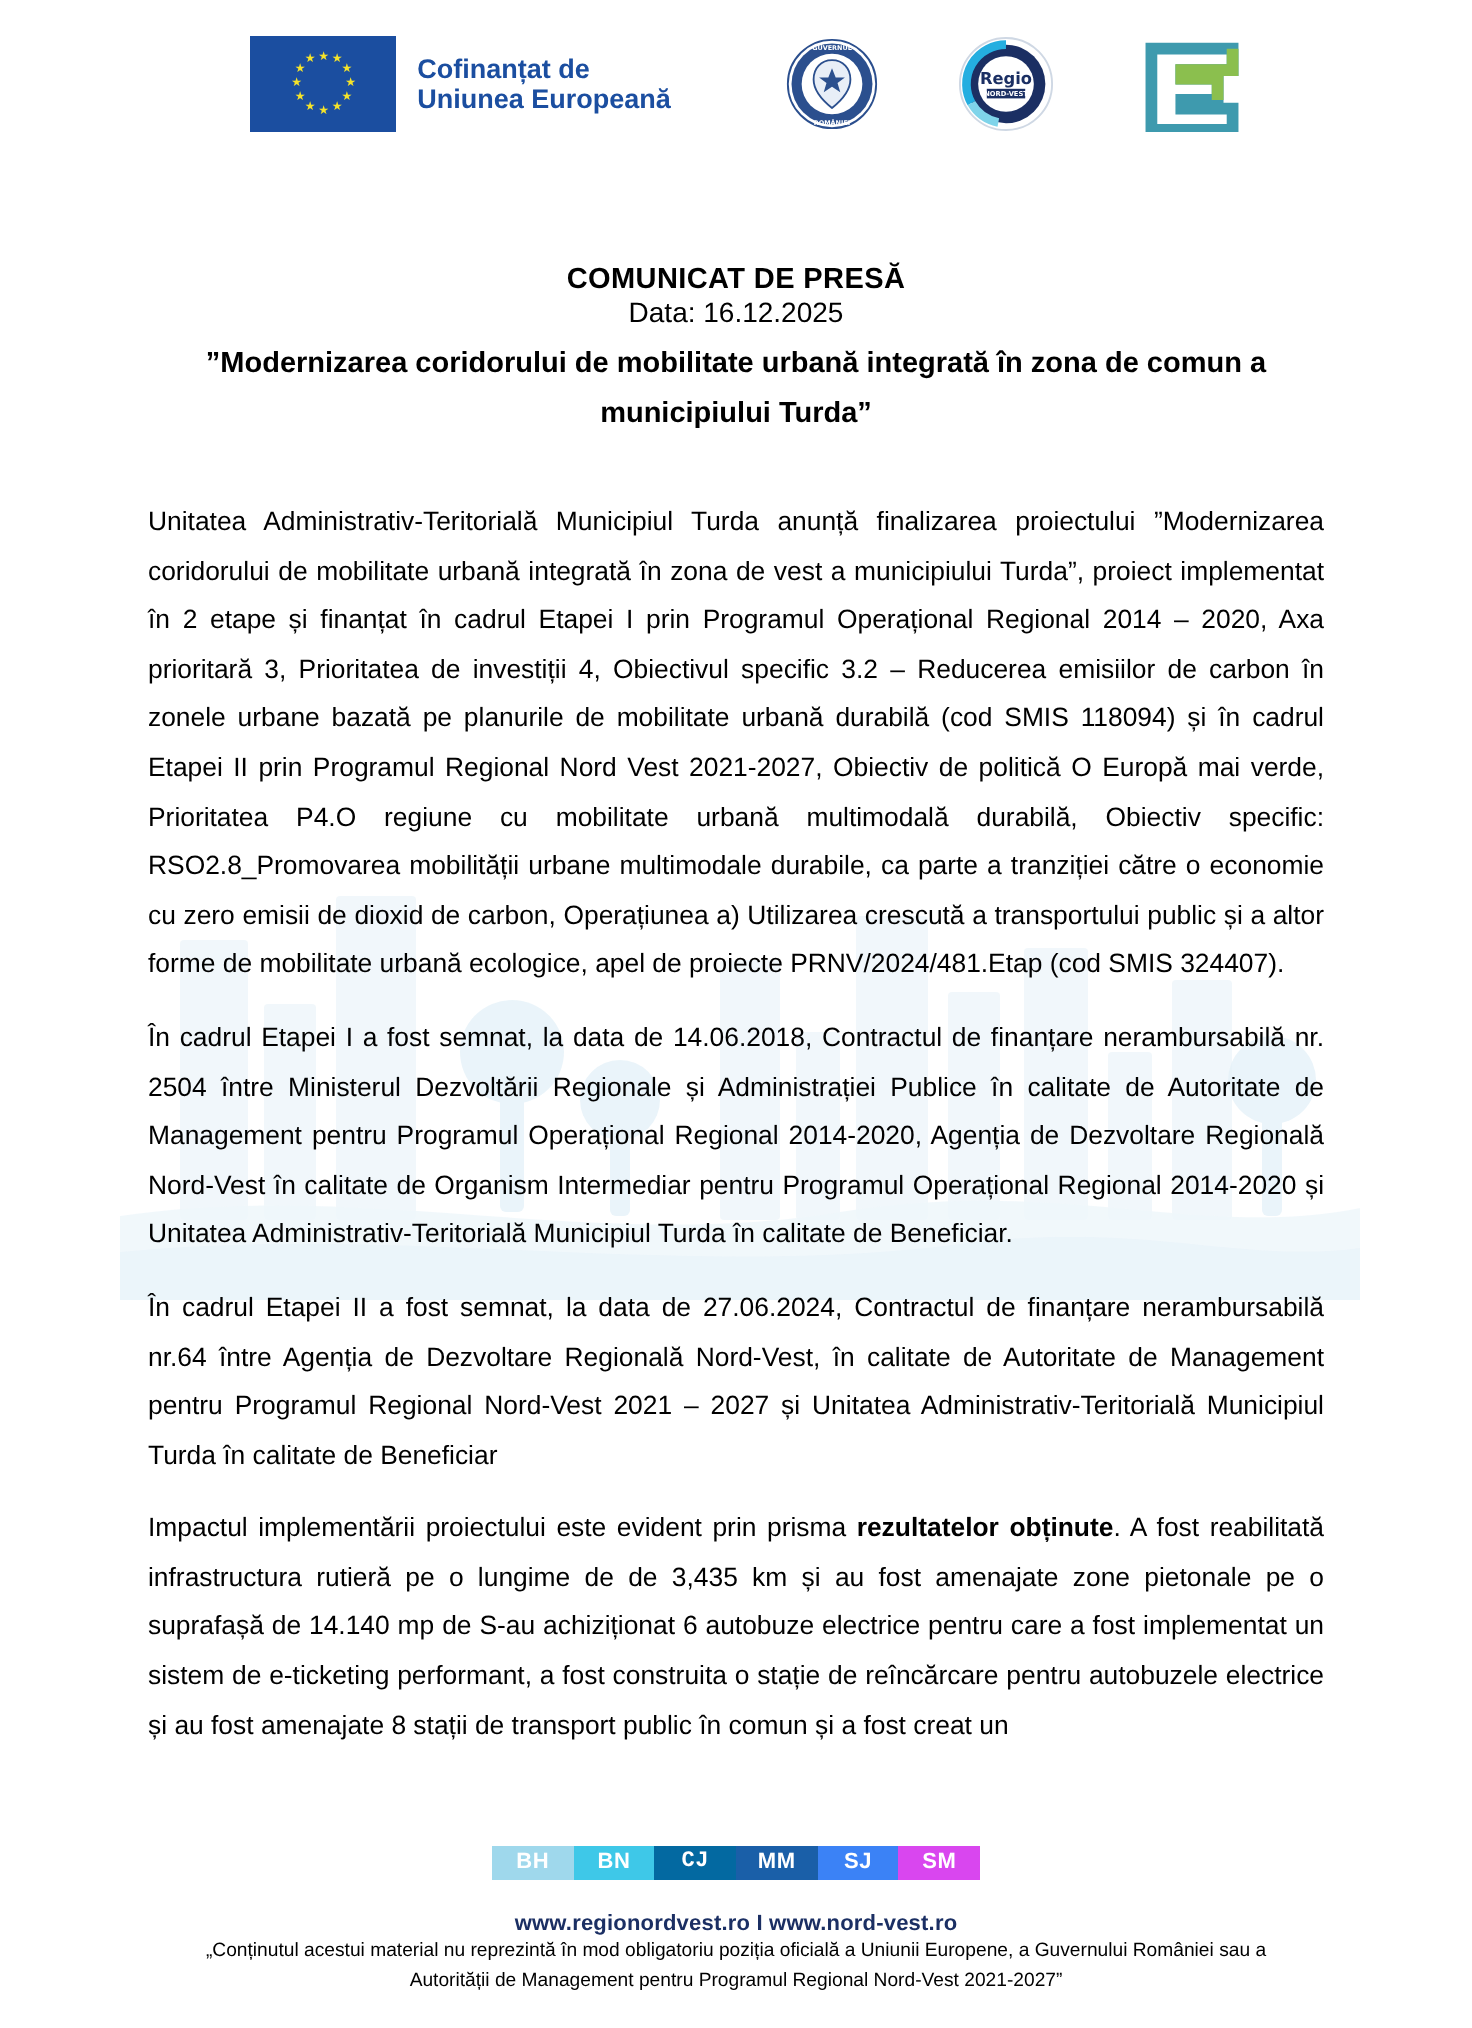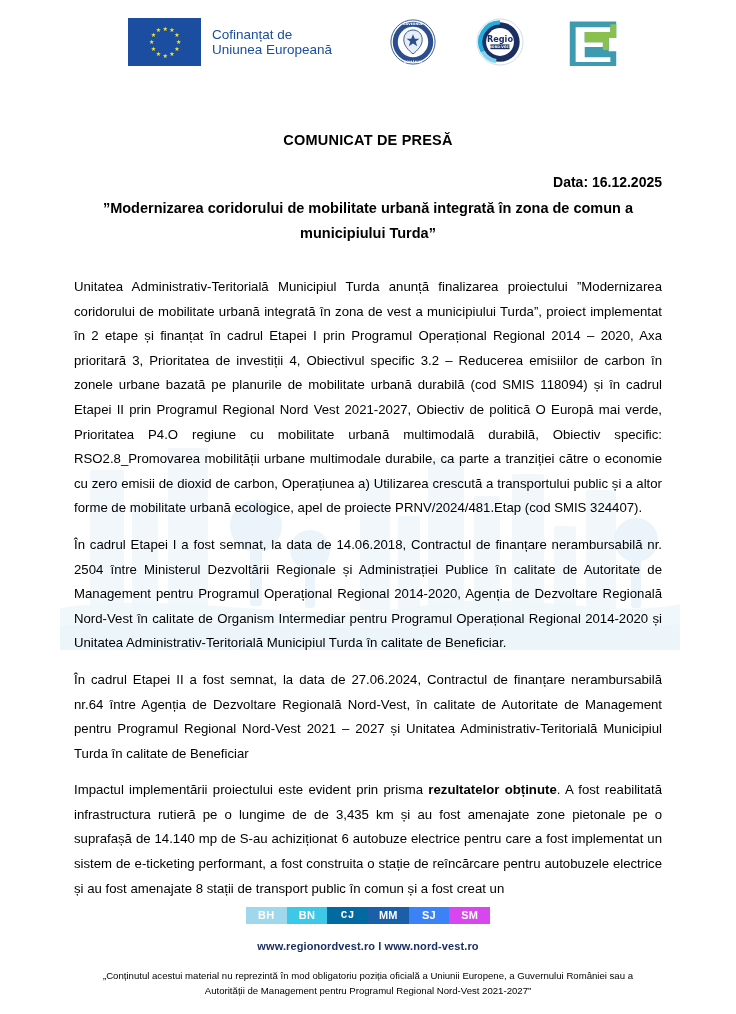--- a/index.html
+++ b/index.html
@@ -64,21 +64,21 @@
     position: absolute;
     width: 4px;
     height: 4px;
     color: #f5e32a;
     font-size: 6px;
     line-height: 4px;
     text-align: center;
   }
   .eu-text {
     color: #1b4ea0;
-    font-weight: normal;
+    font-weight: bold;
     font-size: 13.5px;
     line-height: 15.5px;
     white-space: nowrap;
   }
 
   .logo-gov {
     width: 46px;
     height: 46px;
     flex: none;
     margin-right: 40px;
@@ -113,24 +113,23 @@
 
   
   .title-main {
     text-align: center;
     font-weight: bold;
     font-size: 14.5px;
     margin-top: 60px;
     letter-spacing: 0.2px;
   }
   .date-line {
-    text-align: right;
-    font-weight: bold;
+    text-align: center;
+    font-weight: normal;
     font-size: 14px;
-    margin-top: 26px;
   }
   .subtitle-1 {
     text-align: center;
     font-weight: bold;
     font-size: 14px;
     margin-top: 26px;
   }
   .subtitle-2 {
     text-align: center;
     font-weight: bold;
@@ -180,21 +179,20 @@
     color: #1b2f63;
     font-weight: bold;
     font-size: 11px;
     margin-top: 16px;
     letter-spacing: 0.1px;
   }
   .disclaimer {
     text-align: center;
     font-size: 9.6px;
     line-height: 15px;
-    margin-top: 16px;
     padding: 0 86px;
     color: #000;
   }
 </style>
 </head>
 <body>
 
 <svg id="watermark" viewBox="0 0 620 220" preserveAspectRatio="none">
   <g fill="#cfe4f0" opacity="0.75">
     <rect x="30" y="40" width="34" height="140" rx="2"></rect>

